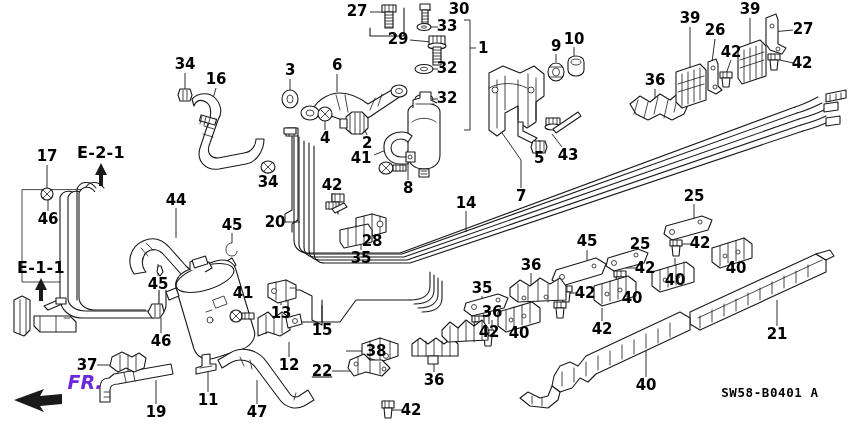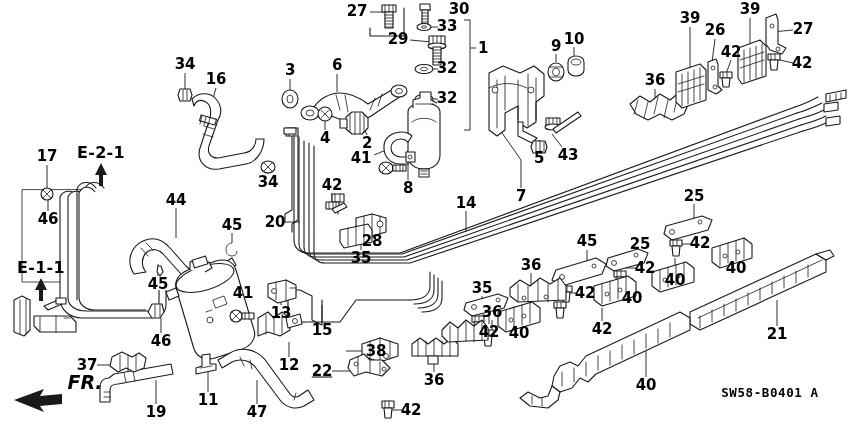--- a/index.html
+++ b/index.html
@@ -42,21 +42,21 @@
     white-space: nowrap;
     transform: translate(-50%, -50%);
     letter-spacing: 0.3px;
   }
   .fr-label {
     position: absolute;
     font-family: "DejaVu Sans", "Liberation Sans", sans-serif;
     font-weight: bold;
     font-size: 19px;
     font-style: italic;
-    color: #000000;
+    color: #6d28d9;
     white-space: nowrap;
     transform: translate(-50%, -50%);
   }
   .drawing-number {
     position: absolute;
     font-family: "DejaVu Sans Mono", "Liberation Mono", monospace;
     font-weight: bold;
     font-size: 12.5px;
     color: #000000;
     white-space: nowrap;

